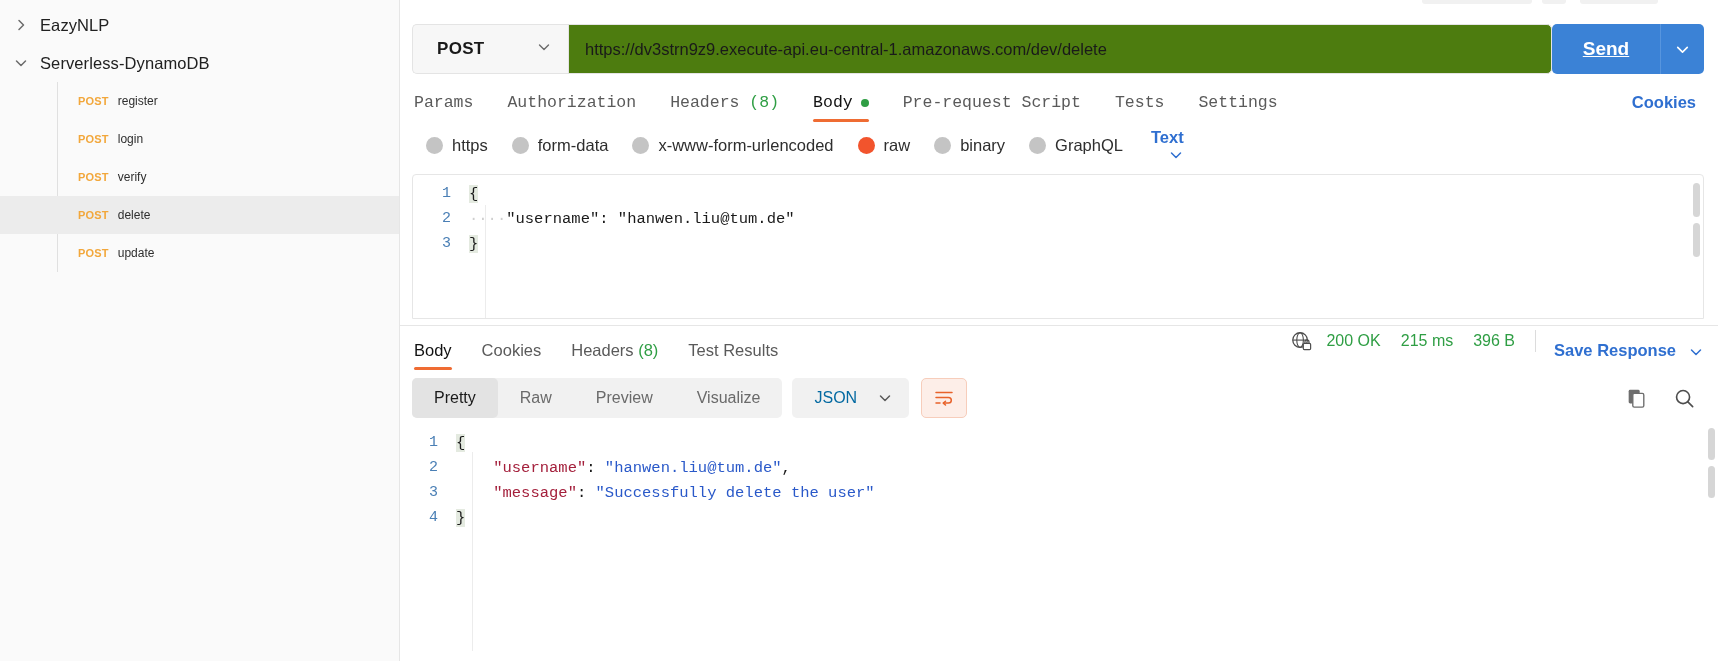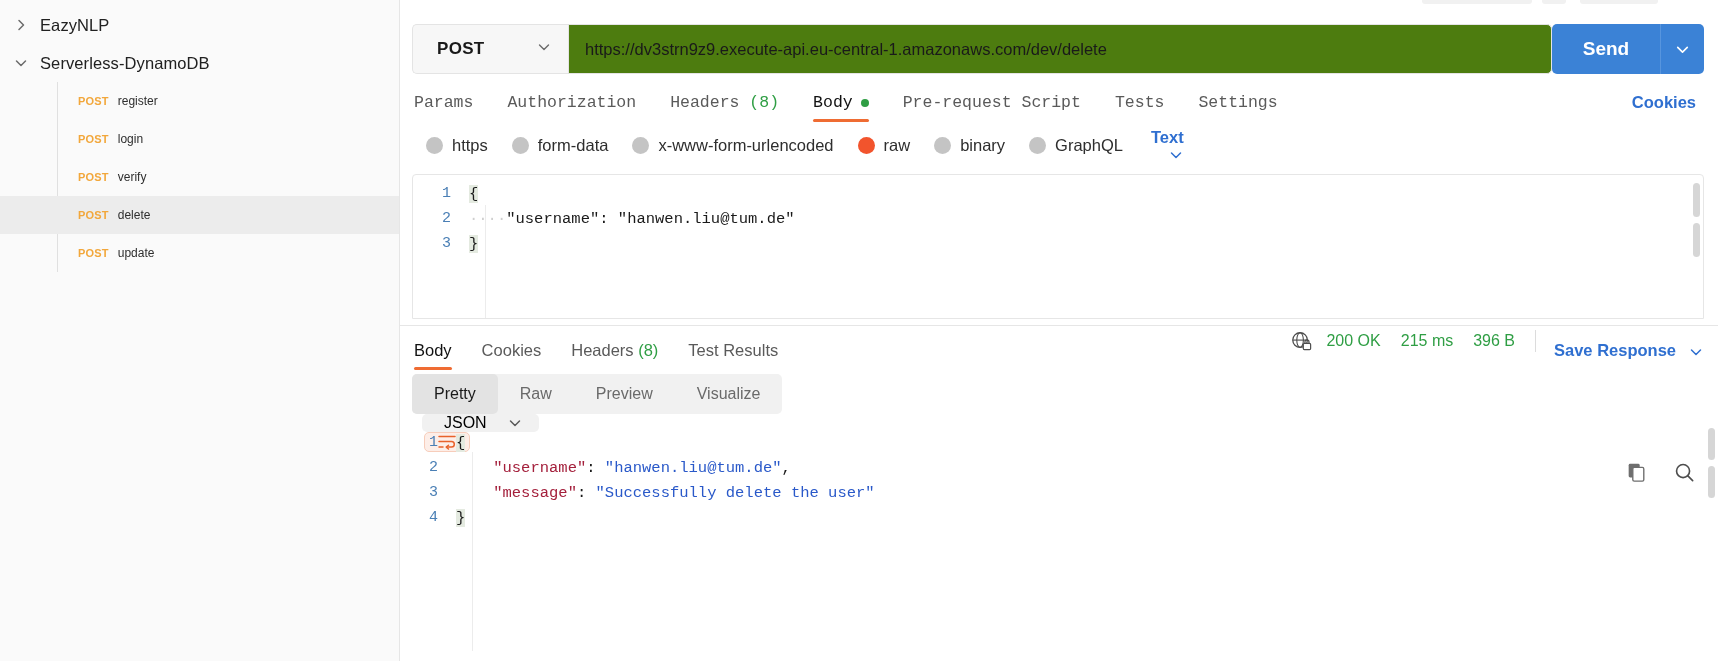--- a/index.html
+++ b/index.html
@@ -84,20 +84,21 @@
     border-radius: 0 5px 5px 0;
     display: flex; align-items: center; padding: 0 16px;
     font-size: 16.5px; color: #1a1a1a; overflow: hidden; white-space: nowrap;
   }
   .send-btn {
     margin-left: 0; height: 50px; min-width: 108px;
     background: #3b82d6; border-radius: 5px 0 0 5px;
     display: flex; align-items: center; justify-content: center;
     color: #fff; font-size: 19px; font-weight: 700; cursor: pointer;
     padding: 0 22px;
+    text-decoration: underline;
   }
   .send-caret {
     height: 50px; width: 44px; background: #3b82d6;
     border-radius: 0 5px 5px 0;
     display: flex; align-items: center; justify-content: center;
     border-left: 1px solid #5795de; cursor: pointer; color:#fff;
   }
 
   
   .req-tabs { display: flex; align-items: flex-end; height: 42px; padding: 0 0 0 14px;
@@ -150,28 +151,28 @@
             height:3px; background:#ef6c33; border-radius:2px;}
   .status-area { margin-left: auto; display: flex; align-items: center; padding-bottom: 10px; }
   .globe-ic { margin-right: 14px; display:flex; color:#555;}
   .st { font-size: 16px; color: #2f9e44; margin-right: 20px; white-space: nowrap;}
   .vsep { width:1px; height:22px; background:#dcdcdc; margin: 0 18px 0 0;}
   .save-resp { color:#2f6fd0; font-weight:700; font-size:16.5px; cursor:pointer;
                display:flex; align-items:flex-end;margin-top:20px;}
   .save-resp .cv { margin-left: 12px; display:flex;}
 
   
-  .resp-toolbar { display:flex; align-items:flex-start; padding: 4px 14px 0 12px; height: 52px; flex-direction: column;}
+  .resp-toolbar { display:flex; align-items:center; padding: 4px 14px 0 12px; height: 52px;}
   .seg { display:flex; background:#f1f1f1; border-radius:5px; height:40px; align-items:center;}
   .seg-item { padding: 0 22px; height:40px; display:flex; align-items:center;
               font-size:16px; color:#6a6a6a; cursor:pointer; border-radius:5px;}
   .seg-item.active { background:#e3e3e3; color:#1a1a1a; }
   .json-sel { margin-left: 10px; background:#f1f1f1; border-radius:5px; height:40px;
               display:flex; align-items:center; padding: 0 16px 0 22px; cursor:pointer;
-              font-size:16px; color:#000000;}
+              font-size:16px; color:#0369a1;}
   .json-sel .cv { margin-left: 20px; display:flex;}
   .wrap-btn { margin-left: 12px; width:46px; height:40px; background:#fdeee8;
               border:1px solid #f7cdbb; border-radius:5px; display:flex;
               align-items:center; justify-content:center; cursor:pointer;}
   .right-icons { margin-left:auto; display:flex; align-items:center; }
   .ricon { width:40px; height:40px; display:flex; align-items:center; justify-content:center;
            cursor:pointer; color:#5b5b5b; margin-left: 8px;}
 
   
   .resp-code-wrap { position: relative; flex: 1 1 auto; overflow: hidden; }

